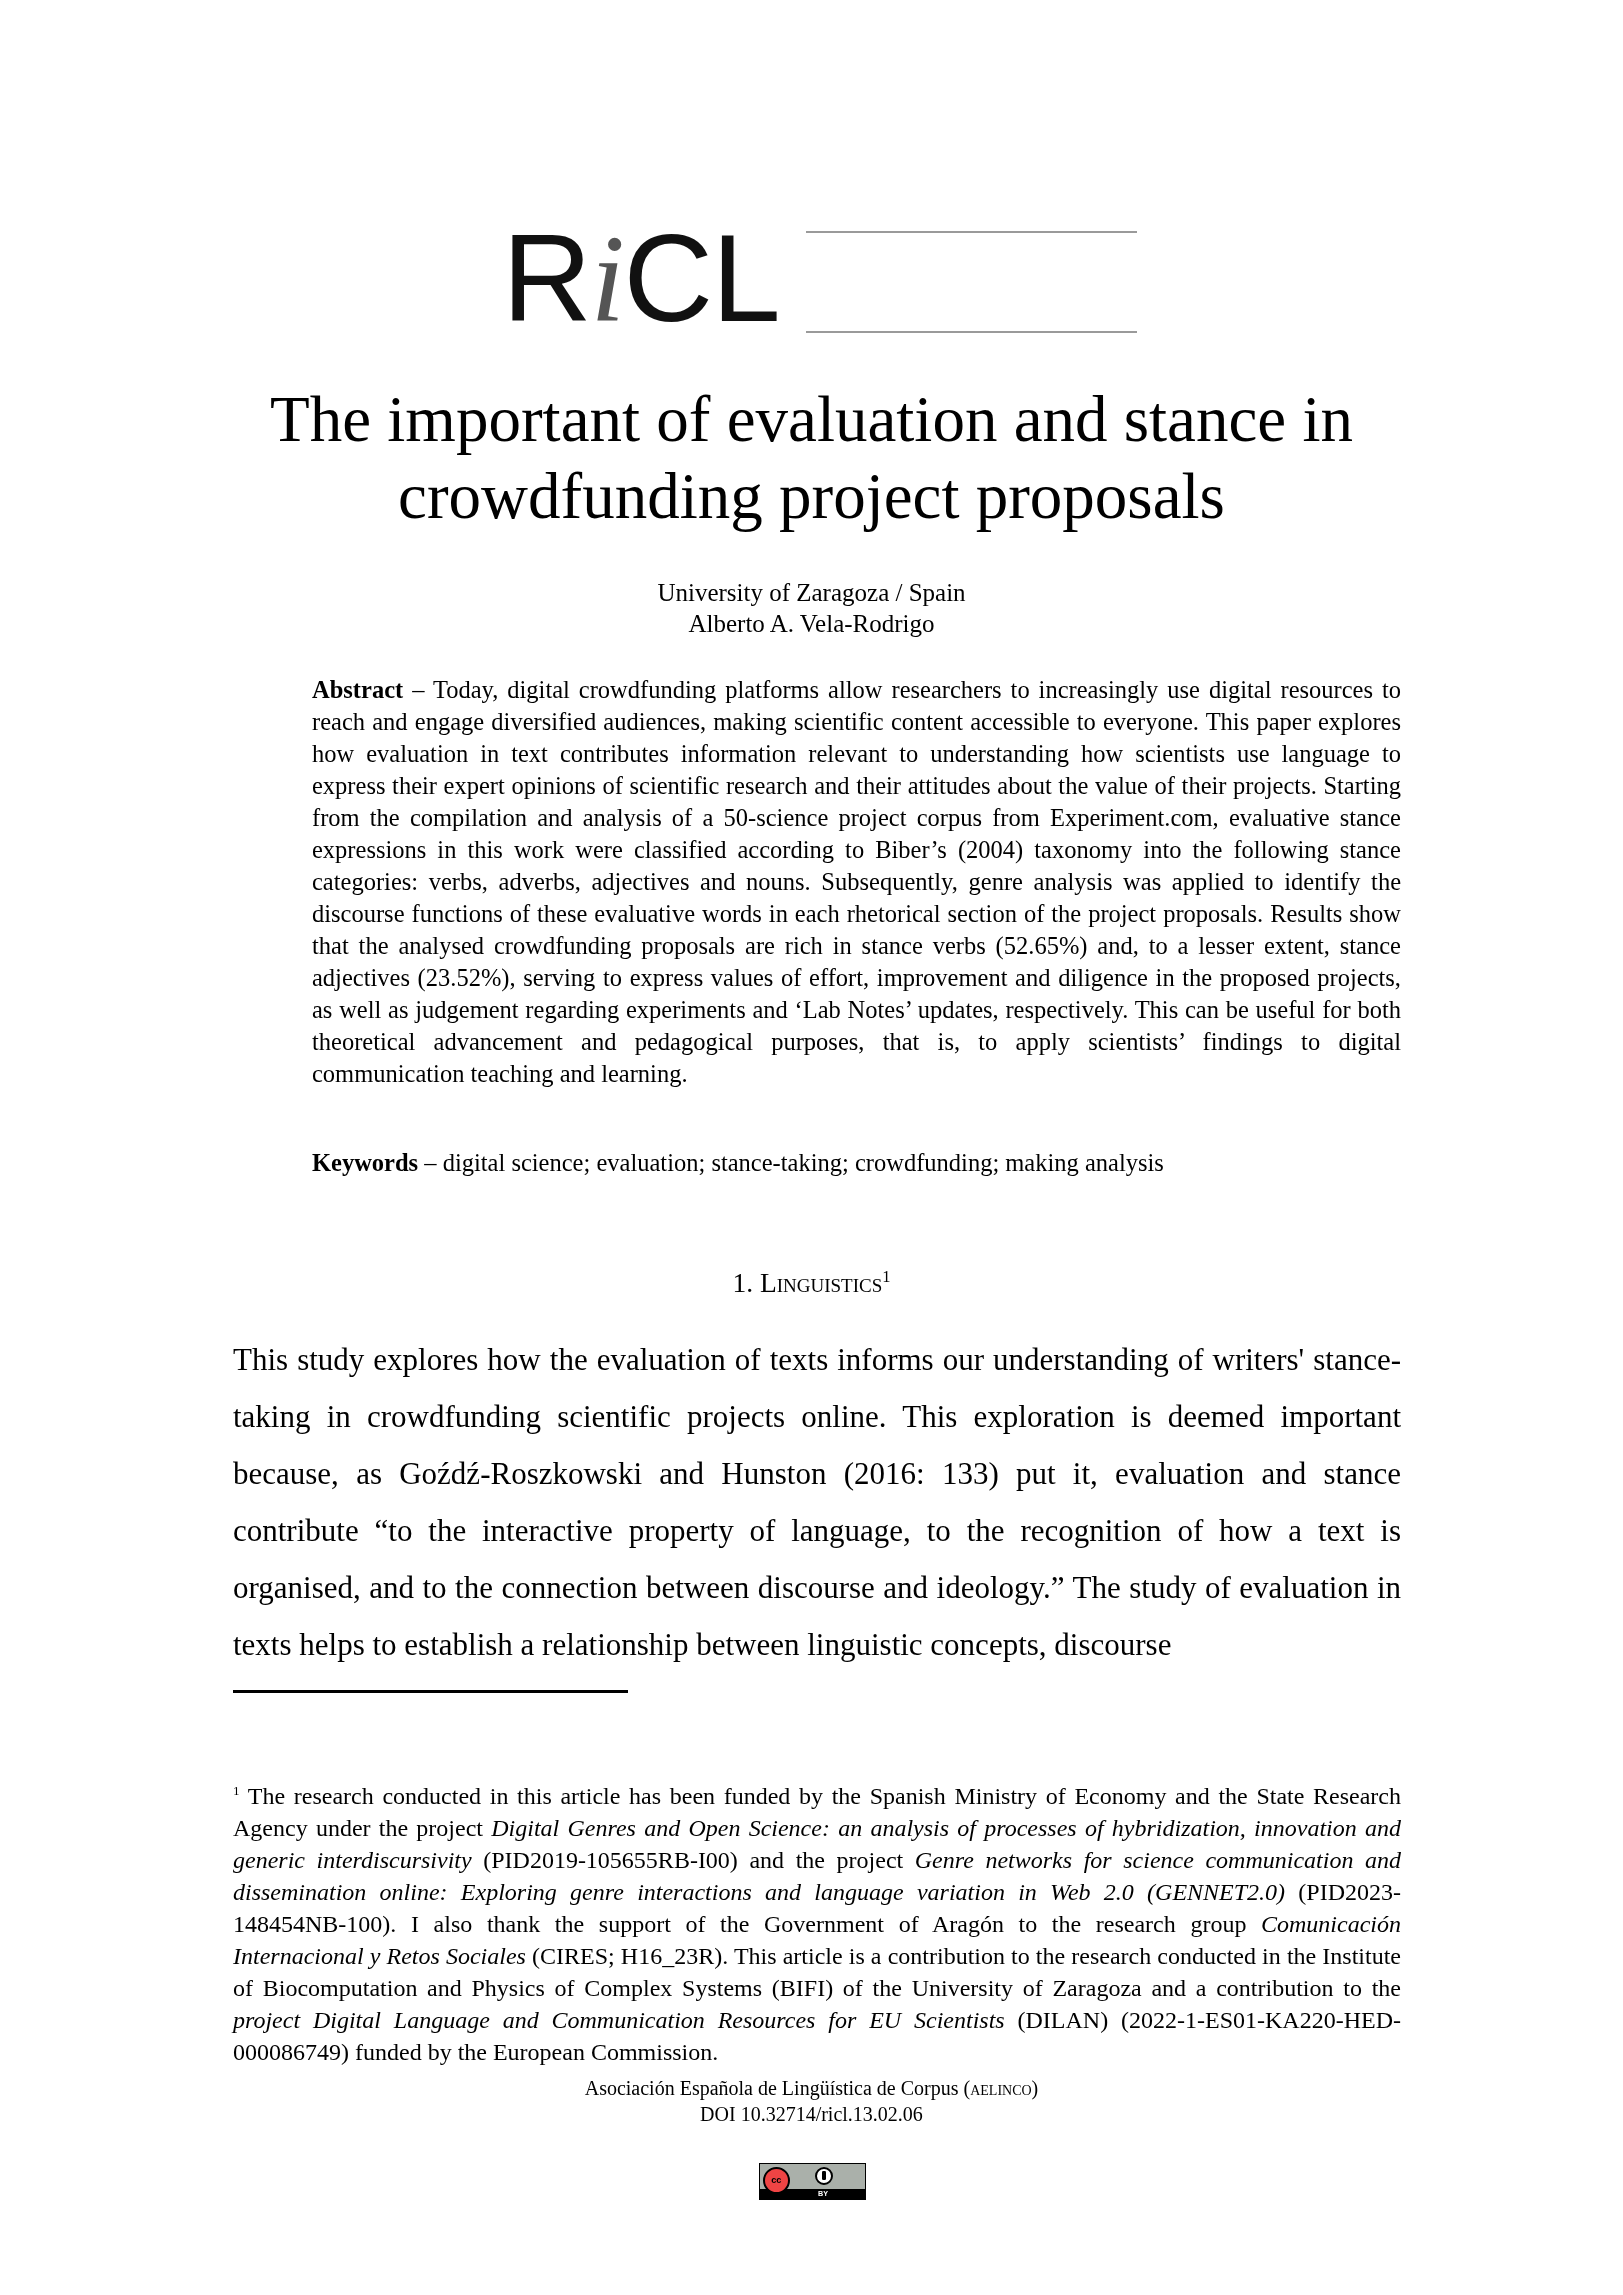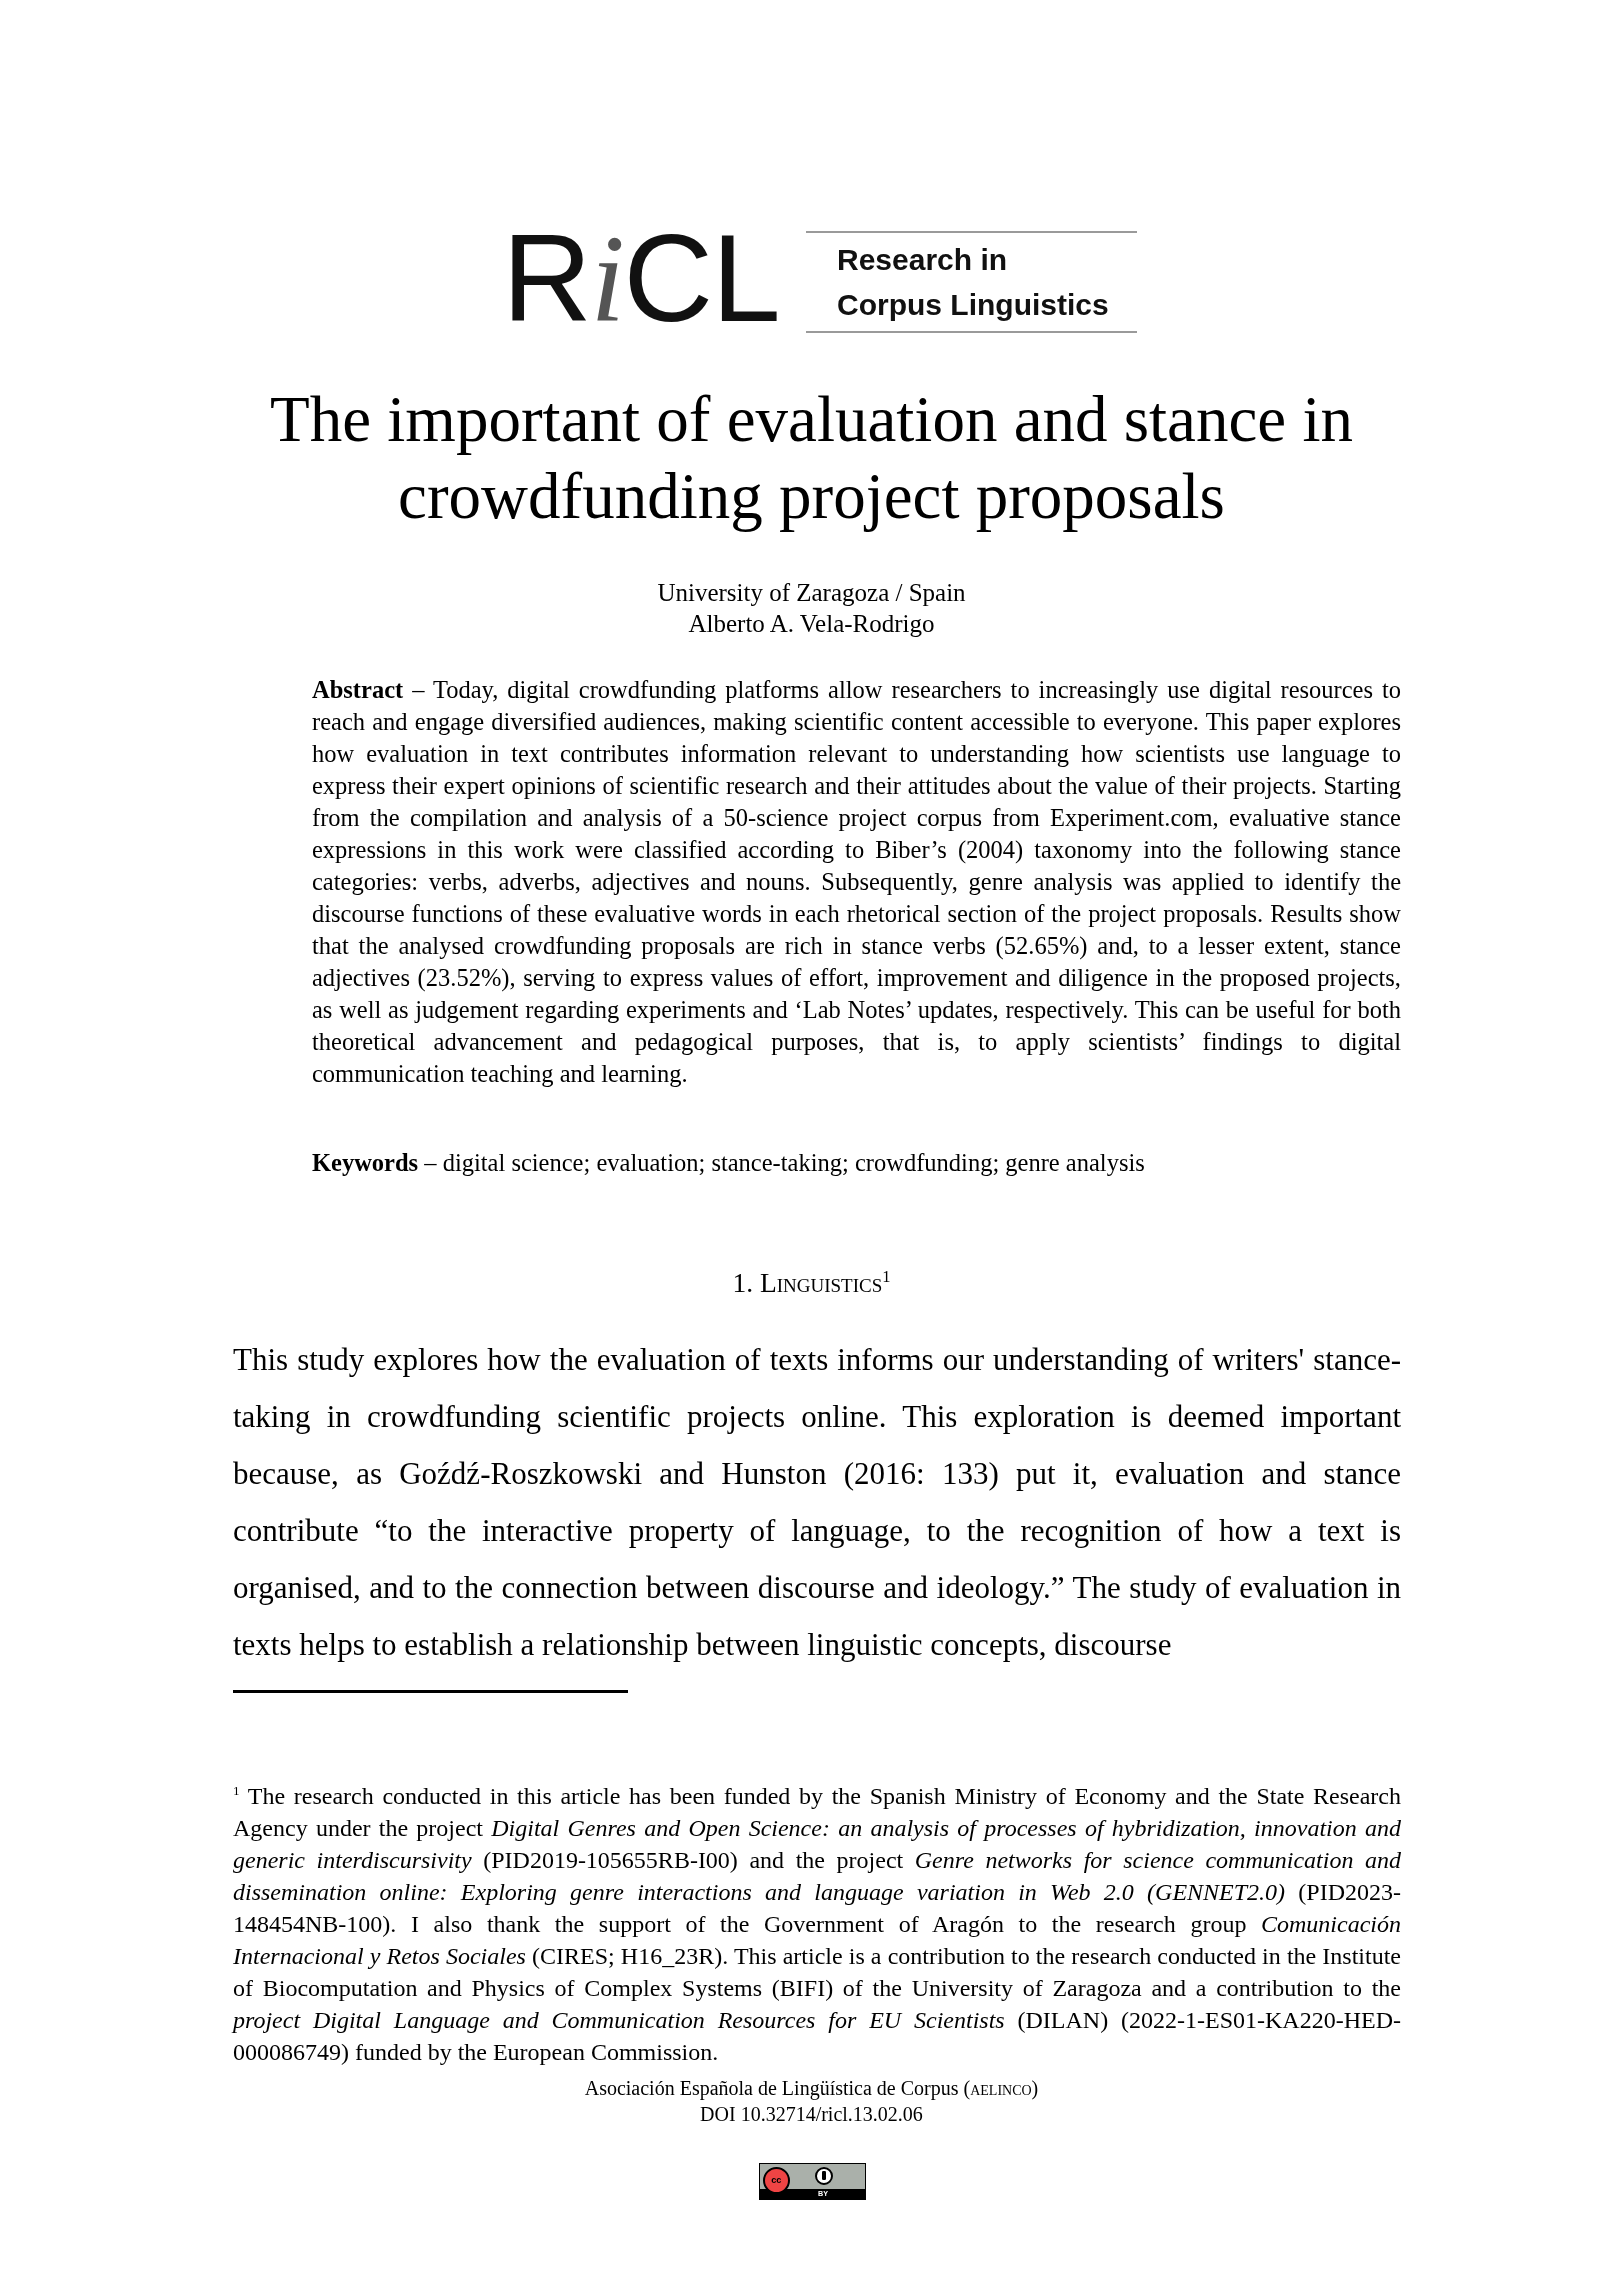--- a/index.html
+++ b/index.html
@@ -53,40 +53,36 @@
   .by-circle::after { content: ""; position: absolute; left: 5.2px; top: 2.6px; width: 3.9px; height: 9.2px; background: #000; border-radius: 1.3px; }
   .by-label { position: absolute; left: 58px; bottom: 0; color: #fff; font-family: "Liberation Sans", sans-serif;
               font-size: 7.2px; line-height: 10.5px; font-weight: 700; }
 </style>
 </head>
 <body>
 
 <div class="abs logo">
   <div class="logo-mark"><span>R</span><span class="i">i</span><span>CL</span></div>
   <div class="logo-rule top"></div>
-  <div class="logo-text">
-    <div>Research in</div>
-    <div>Corpus Linguistics</div>
-  </div>
   <div class="logo-rule bottom"></div>
 </div>
 
 <div class="abs title">
   <div>The important of evaluation and stance in</div>
   <div>crowdfunding project proposals</div>
 </div>
 
 <div class="abs author">
   <div>University of Zaragoza / Spain</div>
   <div>Alberto A. Vela-Rodrigo</div>
 </div>
 
 <div class="abs abstract"><b>Abstract</b><span> – </span><span>Today, digital crowdfunding platforms allow researchers to increasingly use digital resources to reach and engage diversified audiences, making scientific content accessible to everyone. This paper explores how evaluation in text contributes information relevant to understanding how scientists use language to express their expert opinions of scientific research and their attitudes about the value of their projects. Starting from the compilation and analysis of a 50-science project corpus from Experiment.com, evaluative stance expressions in this work were classified according to Biber’s (2004) taxonomy into the following stance categories: verbs, adverbs, adjectives and nouns. Subsequently, genre analysis was applied to identify the discourse functions of these evaluative words in each rhetorical section of the project proposals. Results show that the analysed crowdfunding proposals are rich in stance verbs (52.65%) and, to a lesser extent, stance adjectives (23.52%), serving to express values of effort, improvement and diligence in the proposed projects, as well as judgement regarding experiments and ‘Lab Notes’ updates, respectively. This can be useful for both theoretical advancement and pedagogical purposes, that is, to apply scientists’ findings to digital communication teaching and learning.</span></div>
 
-<div class="abs keywords"><b>Keywords</b><span> – </span><span>digital science; evaluation; stance-taking; crowdfunding; genre analysis</span></div>
+<div class="abs keywords"><b>Keywords</b><span> – </span><span>digital science; evaluation; stance-taking; crowdfunding; making analysis</span></div>
 
 <div class="abs section"><span>1. </span><span class="smallcaps">Linguistics</span><sup>1</sup></div>
 
 <div class="abs body-text">This study explores how the evaluation of texts informs our understanding of writers' stance-taking in crowdfunding scientific projects online. This exploration is deemed important because, as Goźdź-Roszkowski and Hunston (2016: 133) put it, evaluation and stance contribute “to the interactive property of language, to the recognition of how a text is organised, and to the connection between discourse and ideology.” The study of evaluation in texts helps to establish a relationship between linguistic concepts, discourse</div>
 
 <div class="abs fn-rule"></div>
 <div class="abs footnote"><sup>1</sup><span> The research conducted in this article has been funded by the Spanish Ministry of Economy and the State Research Agency under the project </span><i>Digital Genres and Open Science: an analysis of processes of hybridization, innovation and generic interdiscursivity</i><span> (PID2019-105655RB-I00) and the project </span><i>Genre networks for science communication and dissemination online: Exploring genre interactions and language variation in Web 2.0 (GENNET2.0)</i><span> (PID2023-148454NB-100). I also thank the support of the Government of Aragón to the research group </span><i>Comunicación Internacional y Retos Sociales</i><span> (CIRES; H16_23R). This article is a contribution to the research conducted in the Institute of Biocomputation and Physics of Complex Systems (BIFI) of the University of Zaragoza and a contribution to the </span><i>project Digital Language and Communication Resources for EU Scientists</i><span> (DILAN) (2022-1-ES01-KA220-HED-000086749) funded by the European Commission.</span></div>
 
 <div class="abs footer">
   <div><span>Asociación Española de Lingüística de Corpus (</span><span class="sc">aelinco</span><span>)</span></div>

